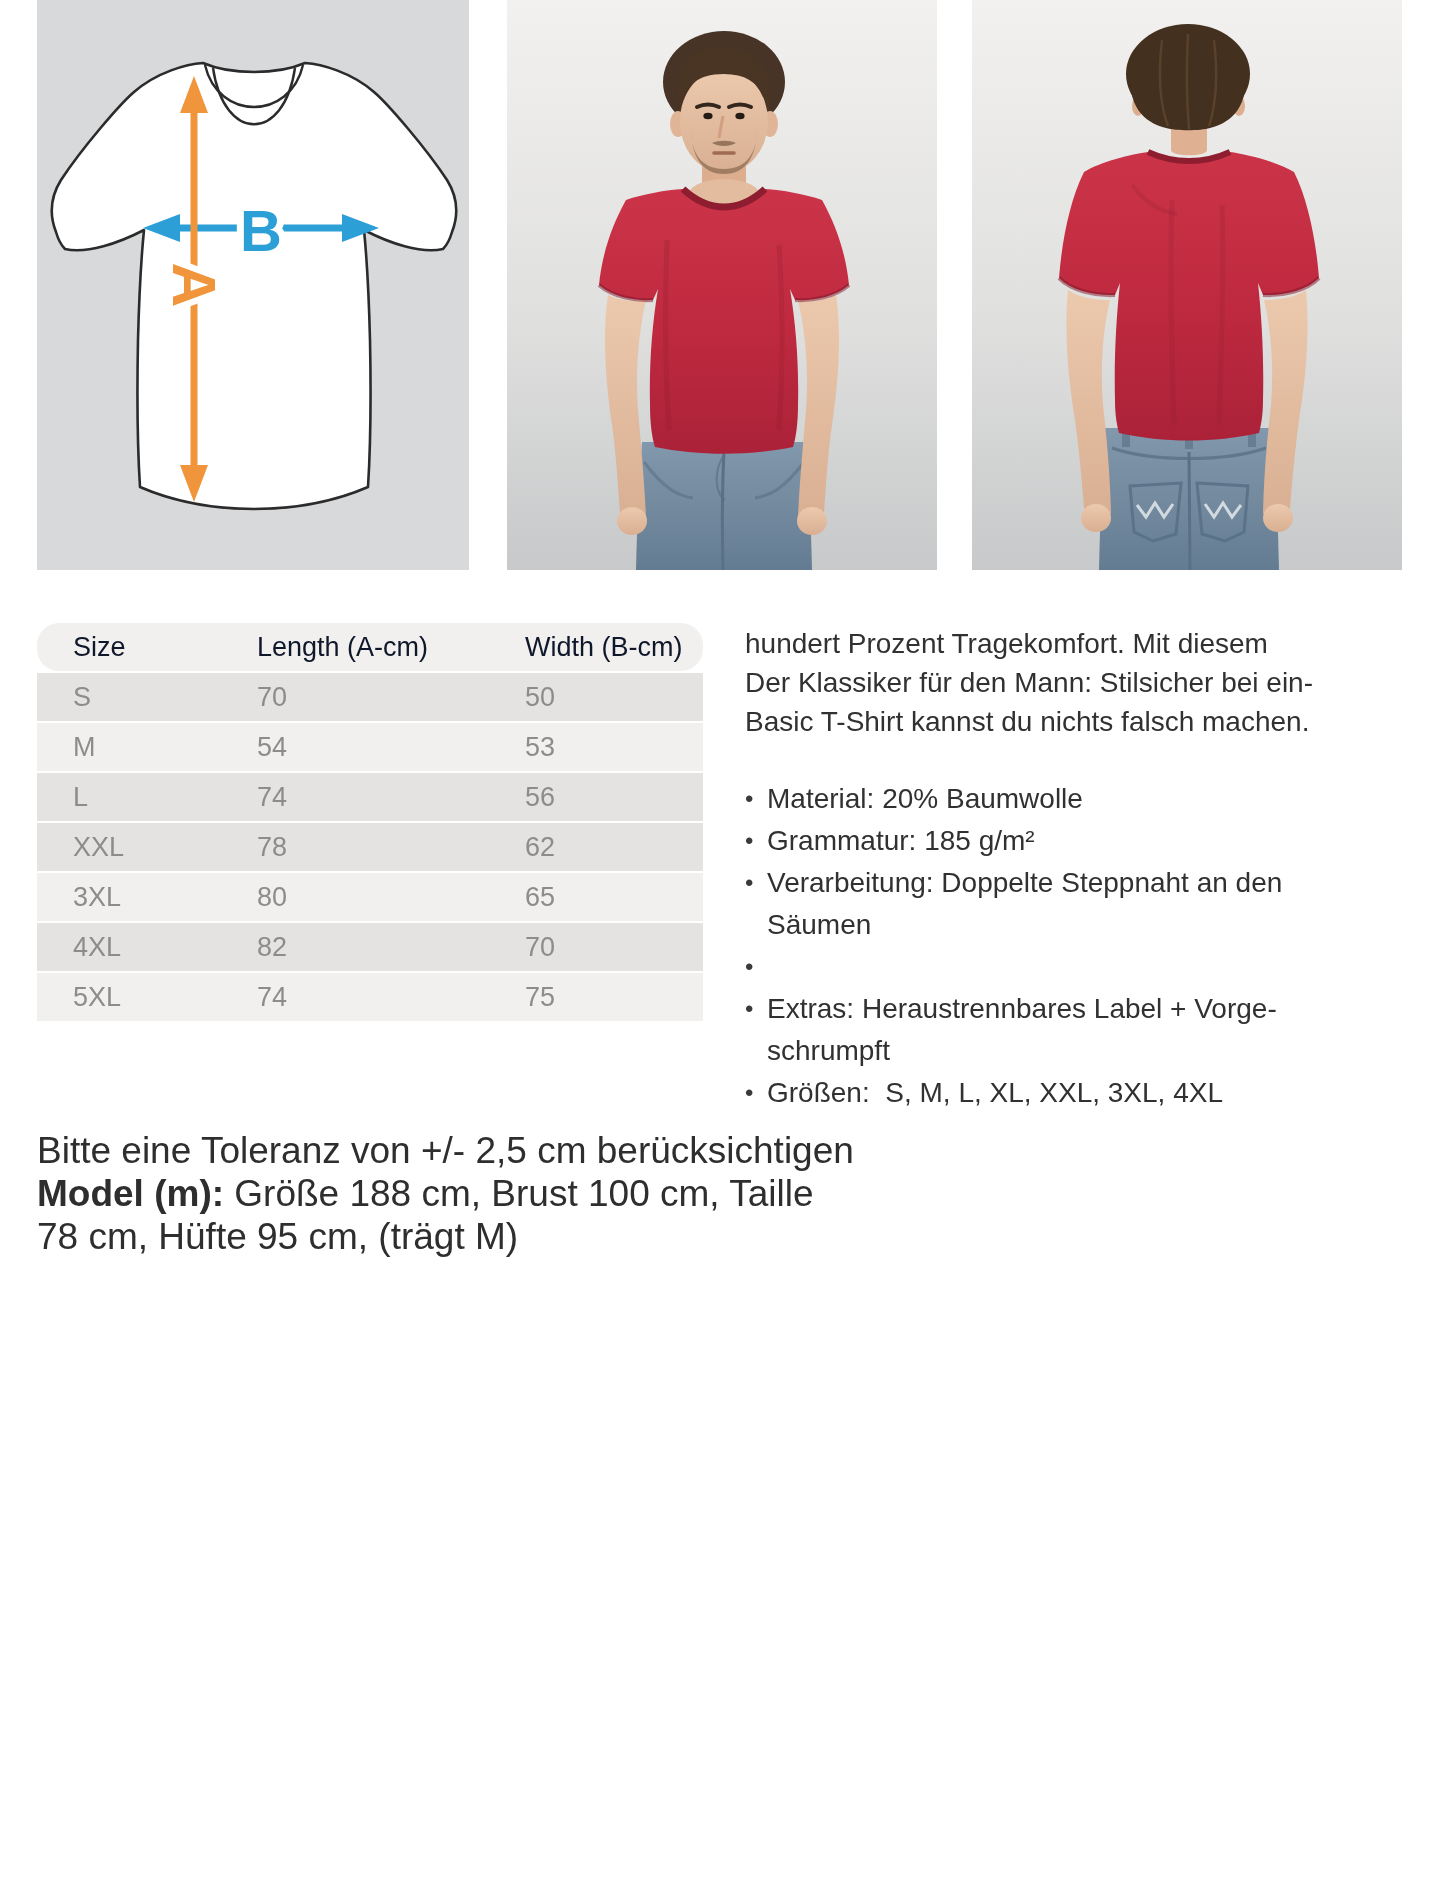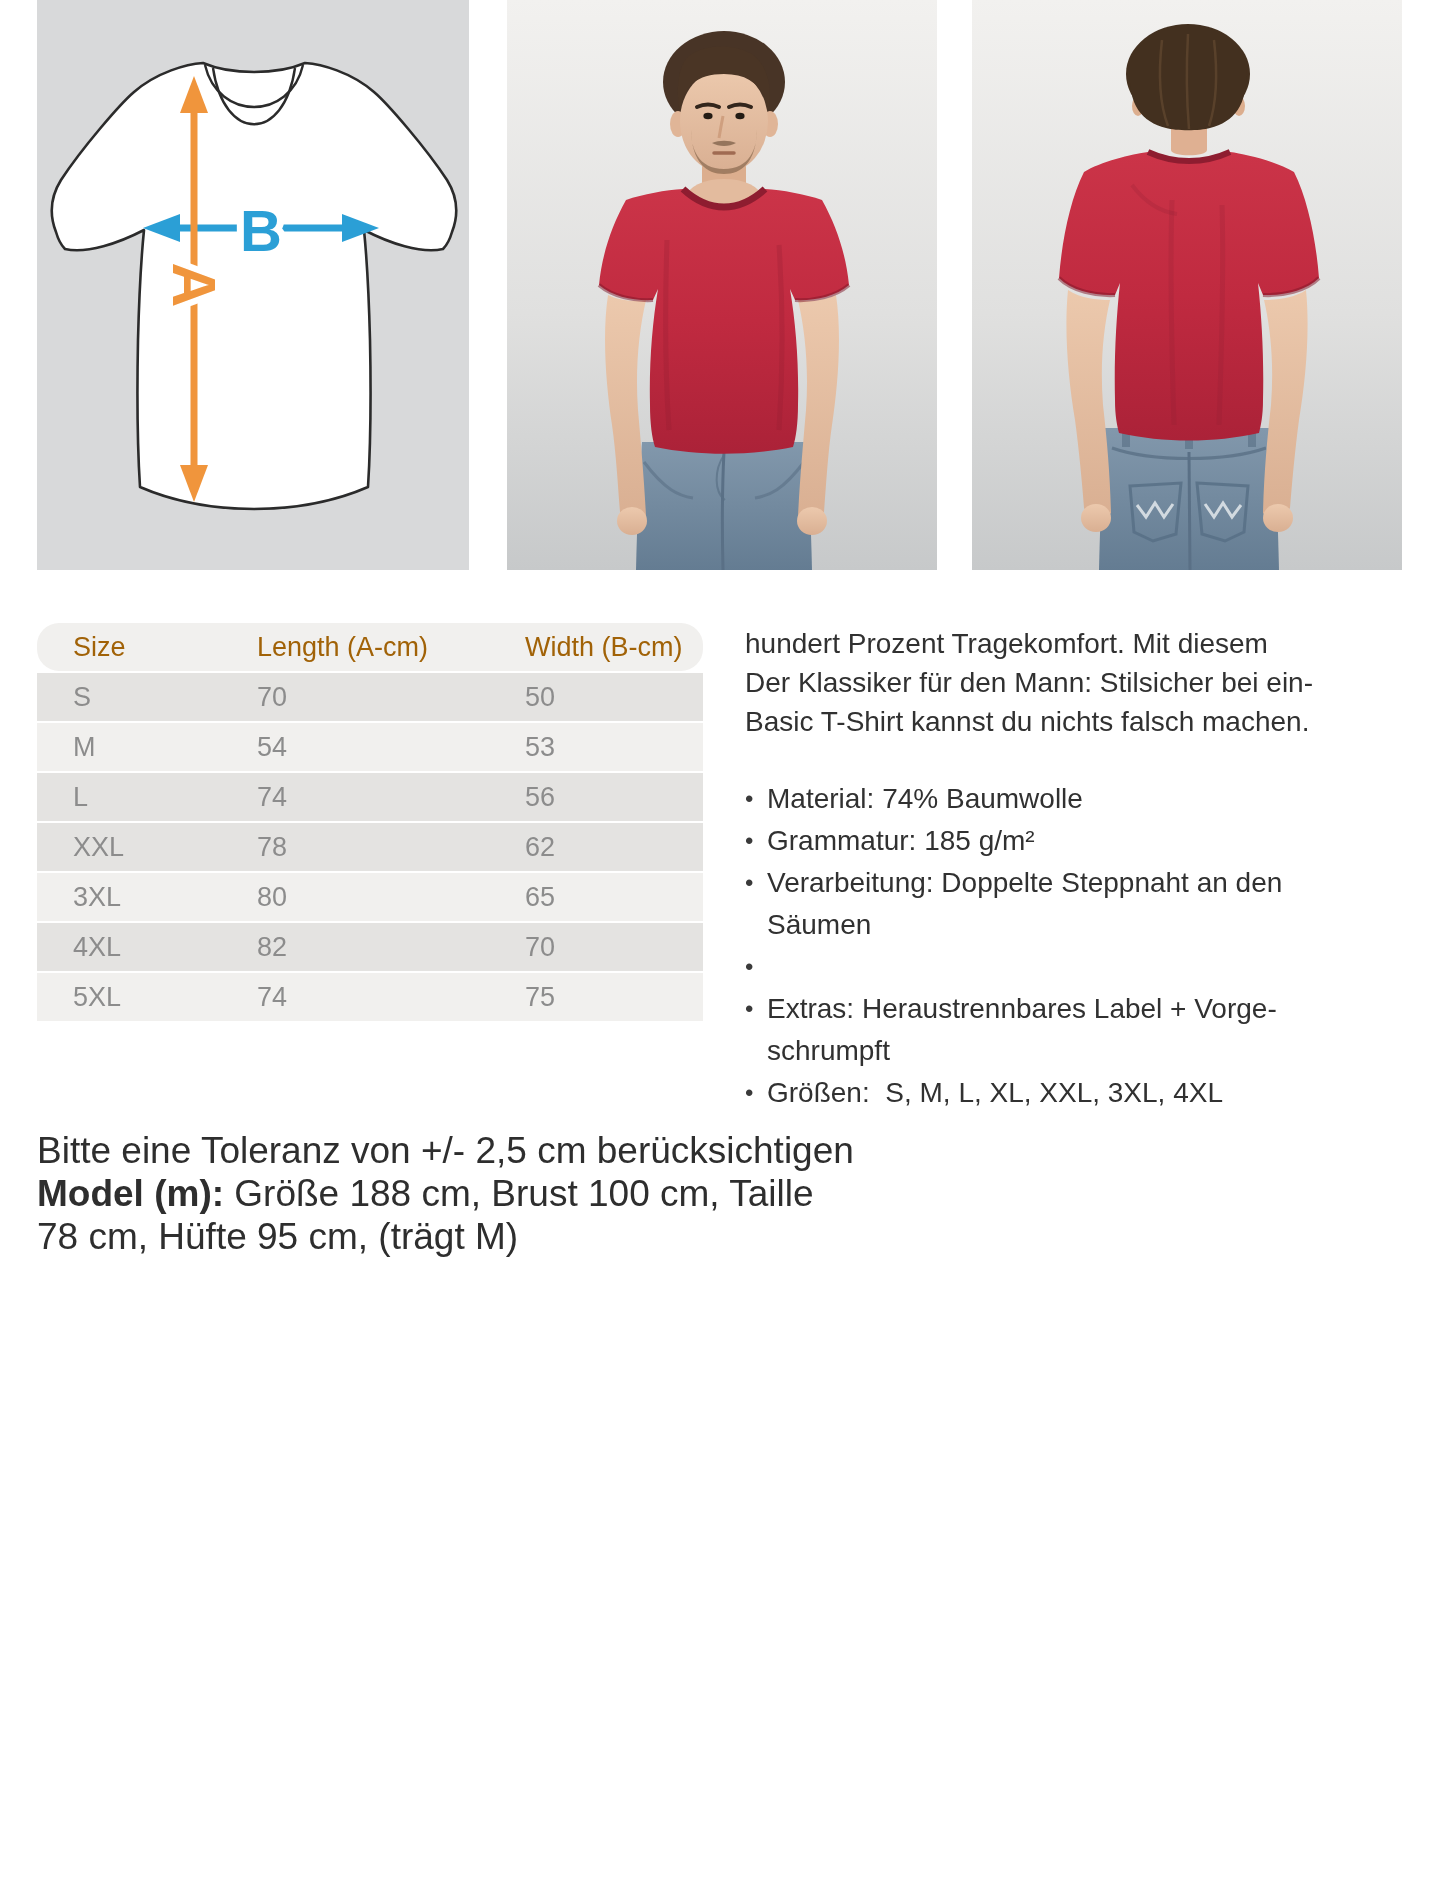--- a/index.html
+++ b/index.html
@@ -13,21 +13,21 @@
   
   .panel{position:absolute;top:0;height:570px;overflow:hidden;}
   .panel svg{display:block;width:100%;height:100%;}
   .panel-diagram{left:37px;width:432px;background:#d8d9da;}
   .panel-photo-front{left:507px;width:430px;}
   .panel-photo-back{left:972px;width:430px;}
 
   
   .size-table{position:absolute;left:37px;top:623px;width:666px;font-size:27px;color:#8c8c8c;}
   .trow{display:flex;align-items:center;height:48px;margin-bottom:2px;}
-  .trow.thead{background:#f1f0ee;color:#a16207;border-radius:22px;}
+  .trow.thead{background:#f1f0ee;color:#0f172a;border-radius:22px;}
   .trow.r-dark{background:#e4e3e1;}
   .trow.r-light{background:#f1f0ee;}
   .tc{box-sizing:border-box;white-space:nowrap;}
   .c1{width:203px;padding-left:36px;}
   .c2{width:260px;padding-left:17px;}
   .c3{width:203px;padding-left:25px;}
 
   
   .description{position:absolute;left:745px;top:624px;width:668px;color:#313131;}
   .desc-intro div{font-size:28px;line-height:39px;white-space:nowrap;}
@@ -282,21 +282,21 @@
   <div class="description">
     <div class="desc-intro">
       <div>hundert Prozent Tragekomfort. Mit diesem</div>
       <div>Der Klassiker für den Mann: Stilsicher bei ein-</div>
       <div>Basic T-Shirt kannst du nichts falsch machen.</div>
     </div>
     <div class="bullets">
       <div class="bullet">
         <span class="dot">•</span>
         <span class="bl">
-            <div>Material: 74% Baumwolle</div>
+            <div>Material: 20% Baumwolle</div>
           </span>
       </div>
       <div class="bullet">
         <span class="dot">•</span>
         <span class="bl">
             <div>Grammatur: 185 g/m²</div>
           </span>
       </div>
       <div class="bullet">
         <span class="dot">•</span>

